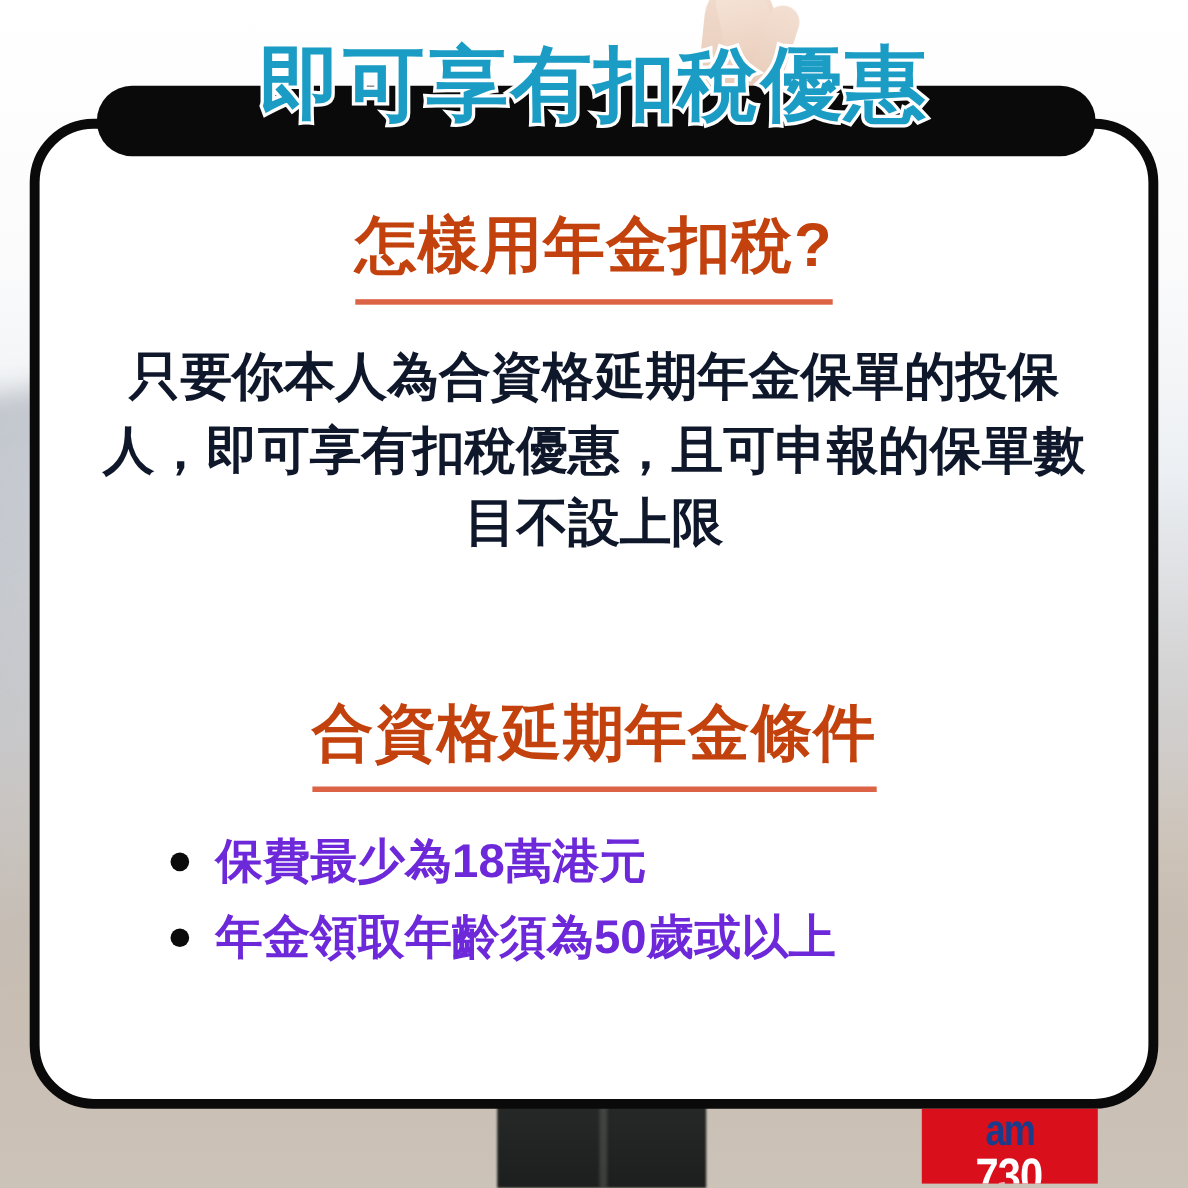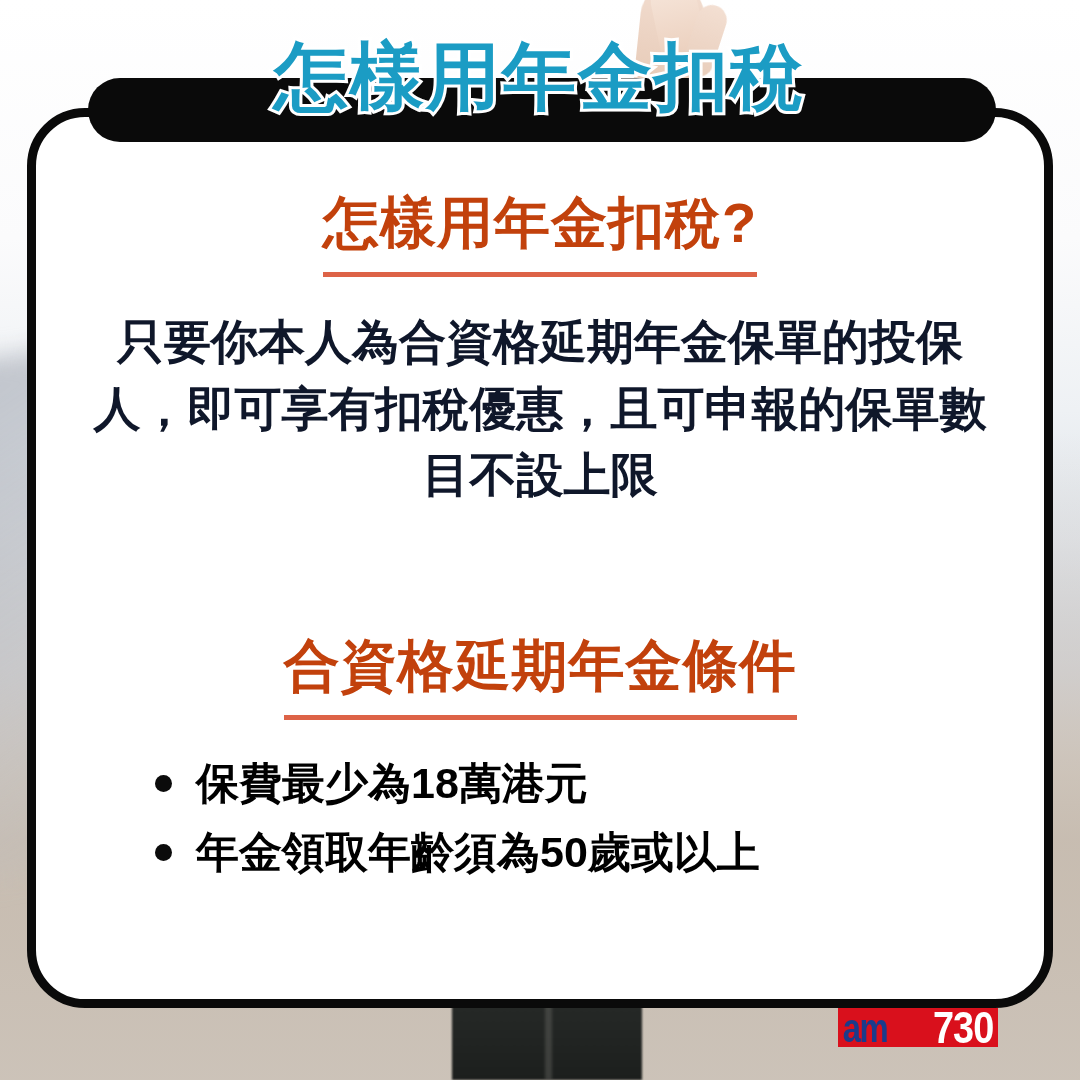--- a/index.html
+++ b/index.html
@@ -175,45 +175,46 @@
     text-align:left;
     display:block;
   }
 
   .condition-item {
     display:flex;
     align-items:flex-start;
     margin:0 0 14px 86px;
     font-weight:bold;
     font-size:43px;
-    color:#000000;
+    color:#6d28d9;
     line-height:1.28;
   }
 
   .bullet-dot {
     flex:0 0 auto;
     width:17px; height:17px;
     background:#0b0b0b;
     border-radius:50%;
     margin:19px 24px 0 0;
   }
 
   .condition-text { flex:1 1 auto; }
 
   
   .logo-am730 {
     position:absolute;
     left:838px; top:1008px;
-    width:160px; height:39px;
+    width:160px; height:68px;
     background:#d9101c;
     z-index:7;
     display:flex;
     align-items:center;
     justify-content:space-between;
     overflow:hidden;
+    flex-direction:column;
   }
   .logo-am {
     font-size:40px;
     font-weight:bold;
     color:#1b3b8b;
     font-family:"Liberation Sans Narrow","Liberation Sans",sans-serif;
     transform:scaleX(0.82);
     letter-spacing:-2px;
     line-height:1;
   }
@@ -238,21 +239,21 @@
   <div class="bg-arm"></div>
   <div class="bg-hand"></div>
   <div class="bg-fingers"></div>
   <div class="bg-legs"></div>
   <div class="bg-legs-split"></div>
 
   <div class="card"></div>
 
   <div class="banner-pill"></div>
 
-  <div class="main-title">怎樣用年金扣稅</div>
+  <div class="main-title">即可享有扣稅優惠</div>
 
   <div class="card-body">
 
     <div class="heading-1-wrap">
       <span class="section-heading">怎樣用年金扣稅?</span>
     </div>
 
     <p class="intro-paragraph">只要你本人為合資格延期年金保單的投保人，即可享有扣稅優惠，且可申報的保單數目不設上限</p>
 
     <div class="heading-2-wrap">

